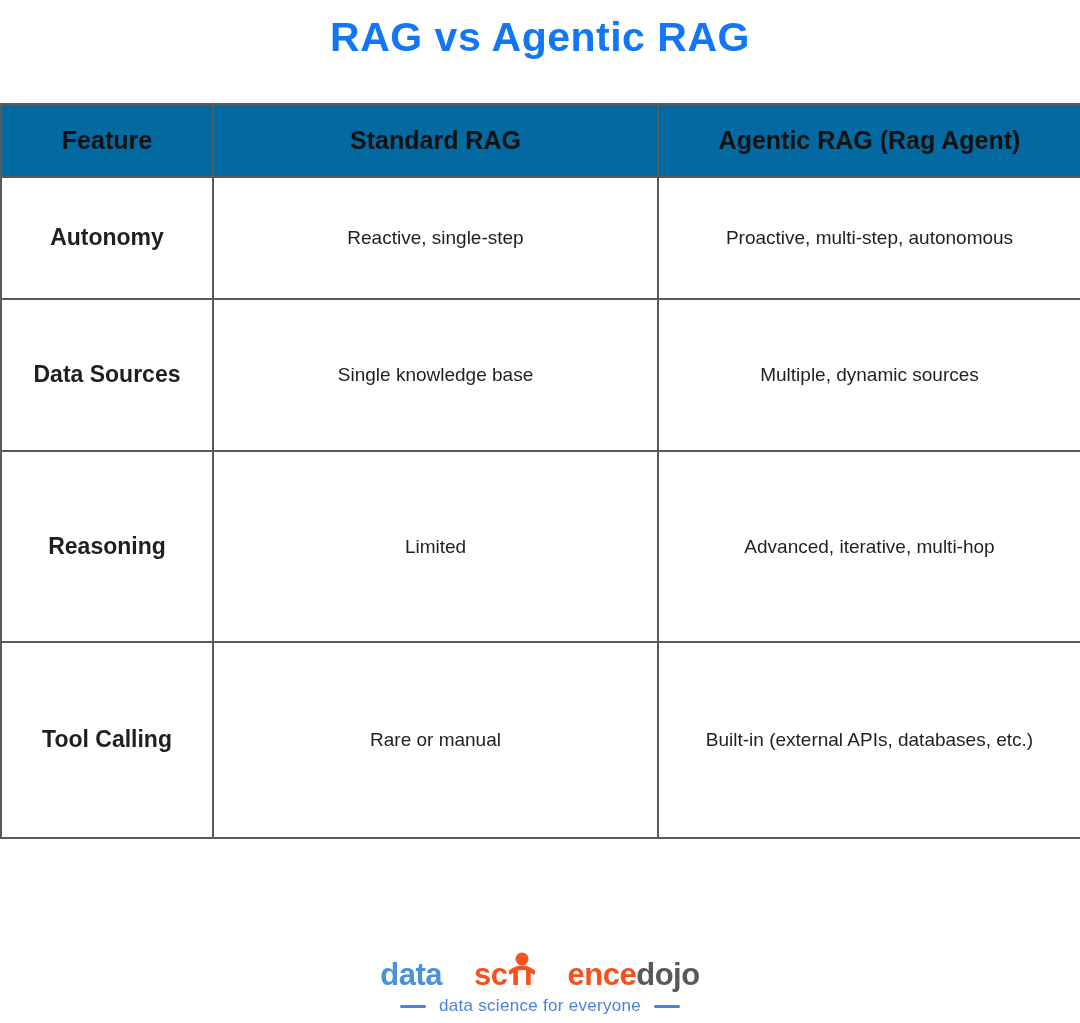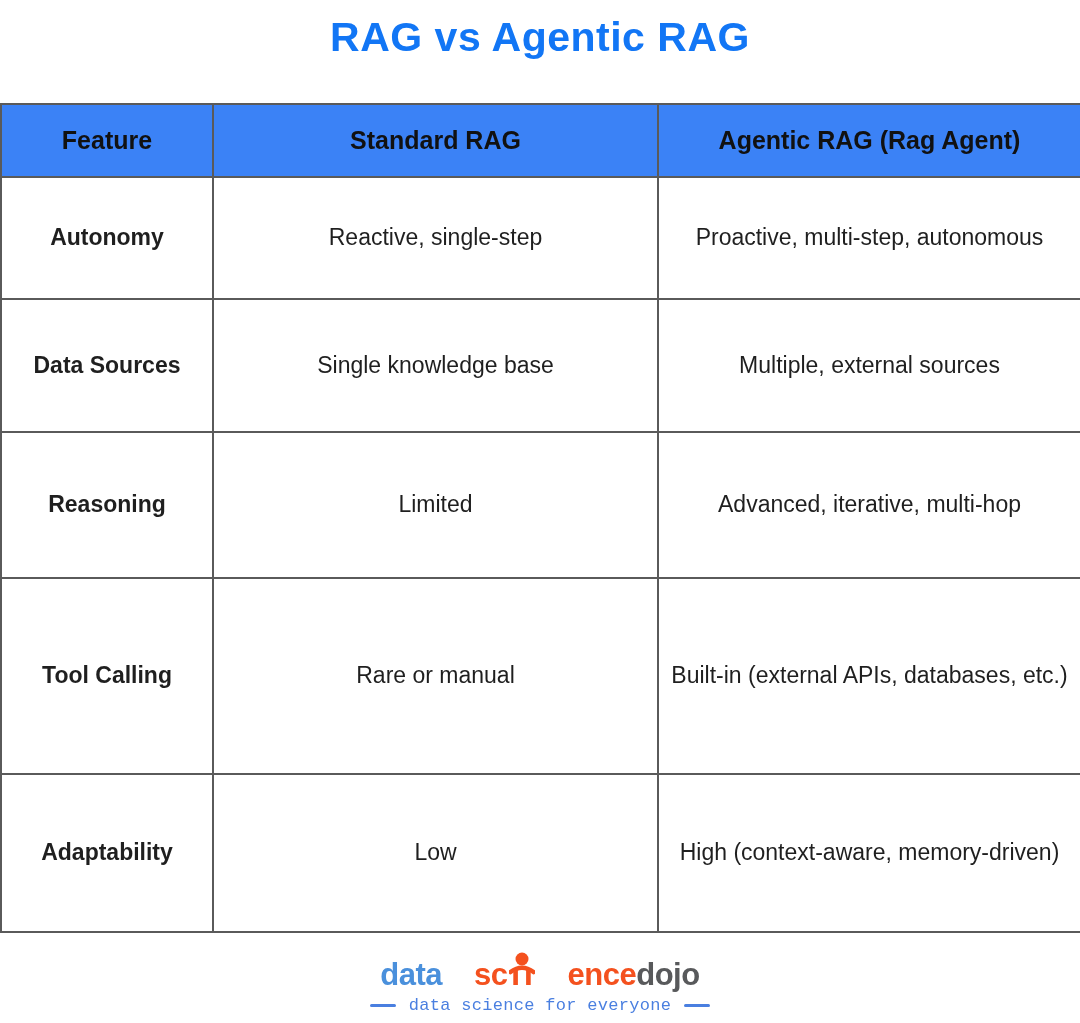--- a/index.html
+++ b/index.html
@@ -35,31 +35,31 @@
   table.cmp col.c3 { width: 423px; }
   table.cmp th, table.cmp td {
     border: 2px solid #5a5a5a;
     text-align: center;
     vertical-align: middle;
     padding: 4px 8px;
     box-sizing: border-box;
     line-height: 1.55;
   }
   table.cmp thead th {
-    background: #3b82f6;
+    background: #0369a1;
     height: 73px;
     font-size: 25px;
     font-weight: bold;
     color: #111111;
   }
   td.feat { font-weight: bold; font-size: 23px; border-radius: 24px; }
-  td.val  { font-weight: normal; font-size: 23px; }
+  td.val  { font-weight: normal; font-size: 19px; }
   tr.r0 td { height: 122px; }
-  tr.r1 td { height: 133px; }
-  tr.r2 td { height: 146px; }
+  tr.r1 td { height: 152px; }
+  tr.r2 td { height: 191px; }
   tr.r3 td { height: 196px; }
   tr.r4 td { height: 158px; }
 
   .footer {
     position: absolute;
     top: 952px; left: 0;
     width: 1080px;
     text-align: center;
   }
   .logoword {
@@ -74,21 +74,20 @@
   .lg-orange { color: #f4511e; margin-left: 32px; }
   .lg-gray   { color: #58595b; }
   .person { display: inline-block; margin: 0 1px; }
   .person svg { display: block; }
   .tagline-row {
     margin-top: 6px;
     display: flex;
     justify-content: center;
     align-items: center;
     gap: 13px;
-    font-family: Liberation Mono, monospace;
   }
   .tagline {
     font-size: 17px;
     color: #4a7fe0;
     letter-spacing: 0.3px;
   }
   .dash {
     display: inline-block;
     width: 26px; height: 3px;
     border-radius: 2px;
@@ -115,36 +114,31 @@
   </thead>
   <tbody>
     <tr class="r0">
       <td class="feat">Autonomy</td>
       <td class="val">Reactive, single-step</td>
       <td class="val">Proactive, multi-step, autonomous</td>
     </tr>
     <tr class="r1">
       <td class="feat">Data Sources</td>
       <td class="val">Single knowledge base</td>
-      <td class="val">Multiple, external sources</td>
+      <td class="val">Multiple, dynamic sources</td>
     </tr>
     <tr class="r2">
       <td class="feat">Reasoning</td>
       <td class="val">Limited</td>
       <td class="val">Advanced, iterative, multi-hop</td>
     </tr>
     <tr class="r3">
       <td class="feat">Tool Calling</td>
       <td class="val">Rare or manual</td>
       <td class="val">Built-in (external APIs, databases, etc.)</td>
-    </tr>
-    <tr class="r4">
-      <td class="feat">Adaptability</td>
-      <td class="val">Low</td>
-      <td class="val">High (context-aware, memory-driven)</td>
     </tr>
   </tbody>
 </table>
 
 <div class="footer">
   <span class="logoword">
     <span class="lg-blue">data</span>
       <span class="lg-orange">sc</span>
       <span class="person">
         <svg width="26" height="33" viewBox="0 0 26 33" xmlns="http://www.w3.org/2000/svg">

